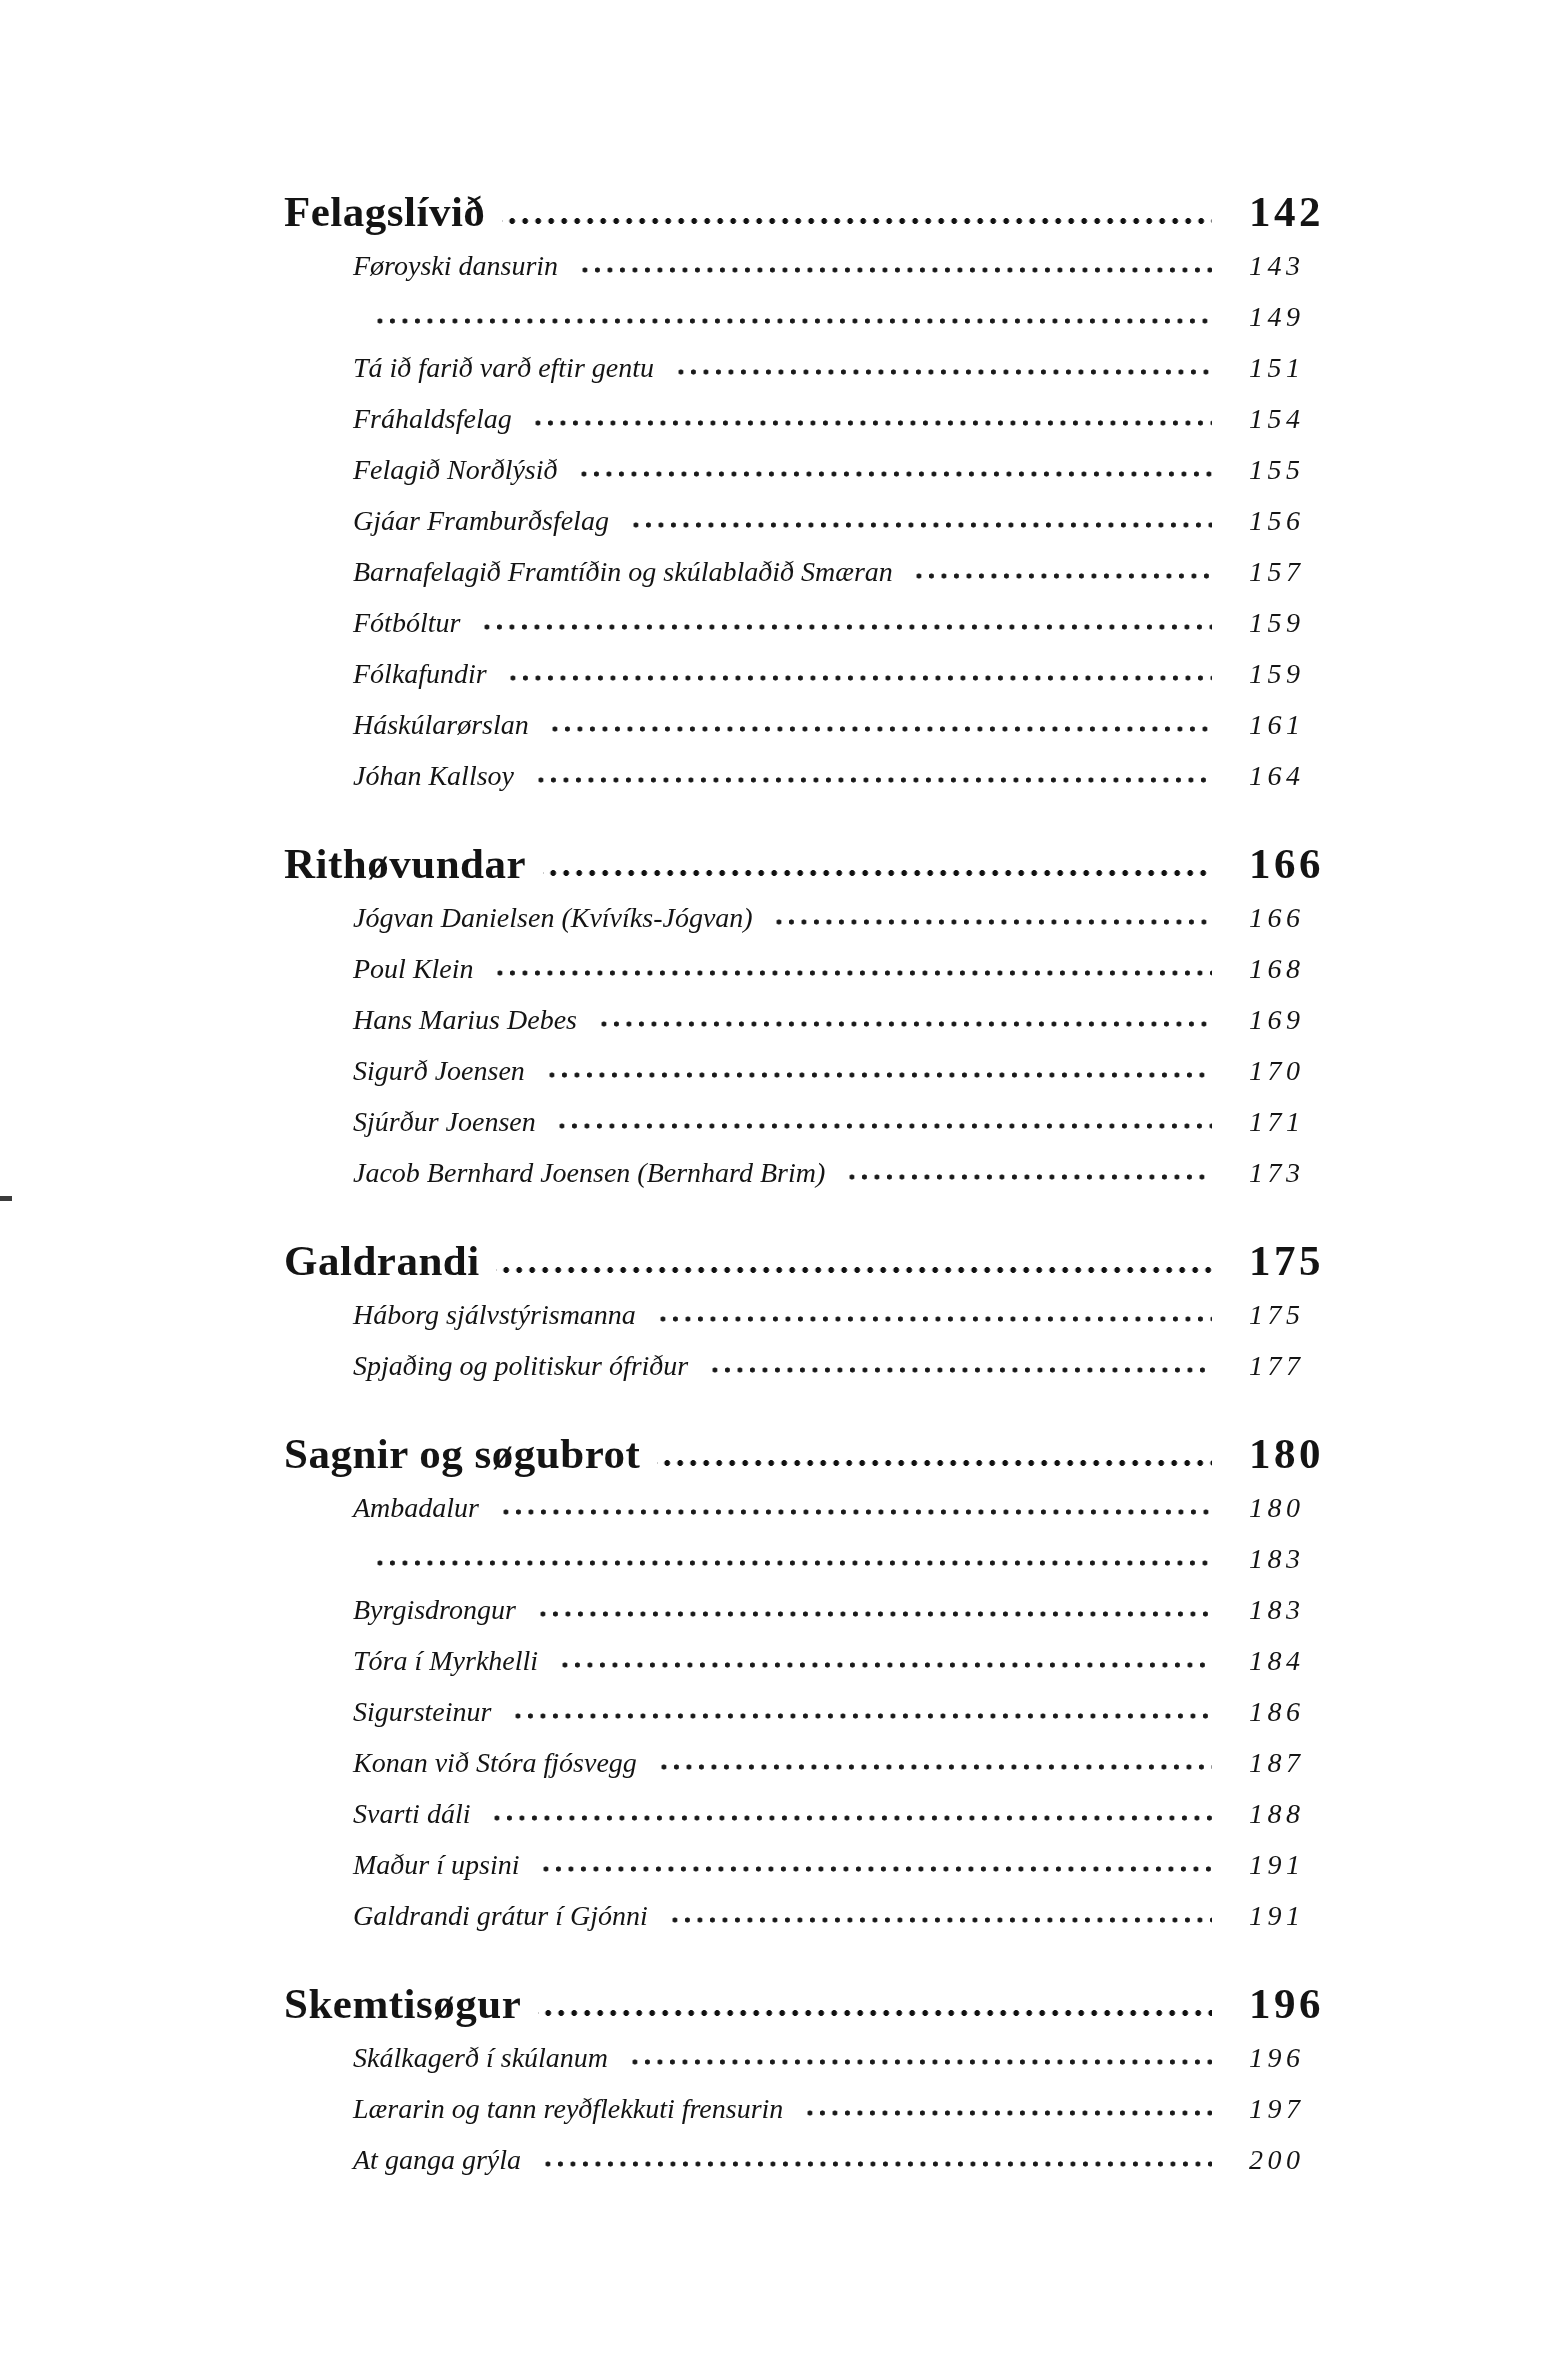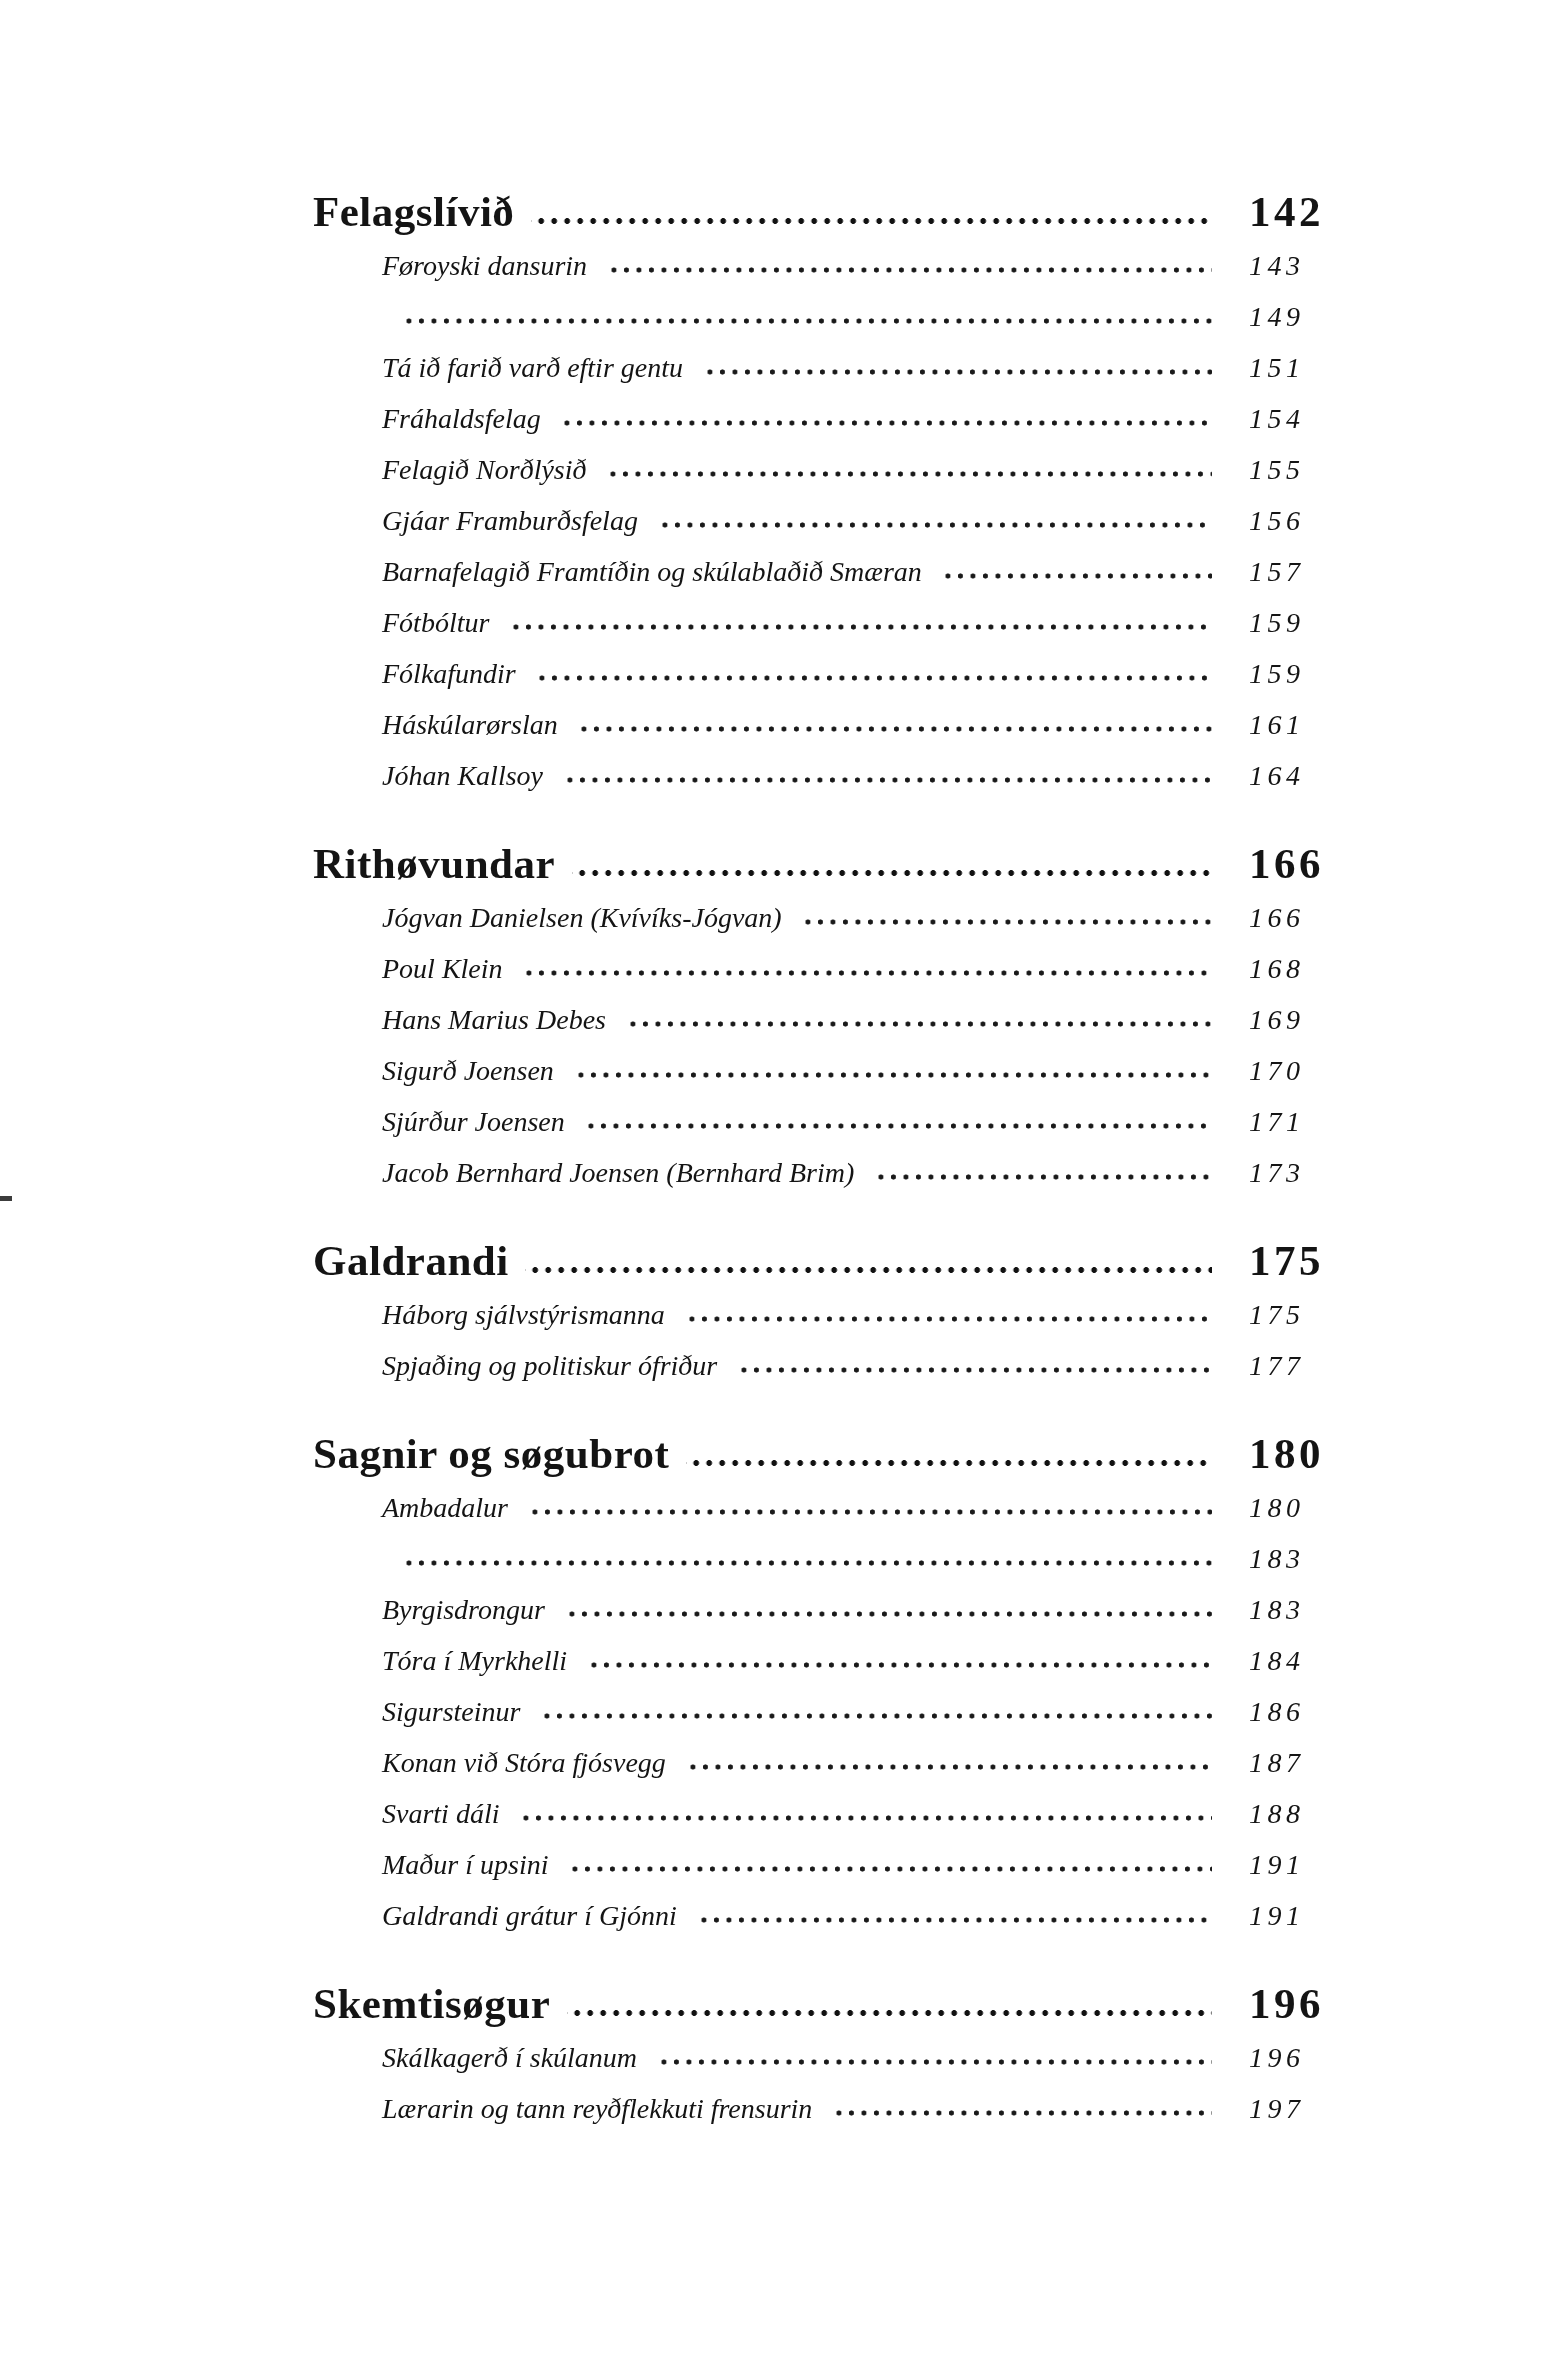--- a/index.html
+++ b/index.html
@@ -15,21 +15,21 @@
     color: var(--ink, #141414);
     font-family: "Liberation Serif", serif;
     overflow: hidden;
   }
   #toc-root {
     position: absolute;
     left: 284px;
     top: 184px;
     width: 1074px;
   }
-  .toc-section { display: block; margin-left: 29px; }
+  .toc-section { display: block; }
   .toc-section + .toc-section { margin-top: 35px; }
 
   .row {
     display: flex;
     align-items: baseline;
     line-height: 51px;
     white-space: nowrap;
   }
   .heading-row {
     line-height: 56px;
@@ -258,17 +258,22 @@
         <div class="row entry-row">
           <span class="title-text">Skálkagerð í skúlanum</span>
           <span class="leader"></span>
           <span class="pagenum">196</span>
         </div>
         <div class="row entry-row">
           <span class="title-text">Lærarin og tann reyðflekkuti frensurin</span>
           <span class="leader"></span>
           <span class="pagenum">197</span>
         </div>
+        <div class="row entry-row">
+          <span class="title-text">At ganga grýla</span>
+          <span class="leader"></span>
+          <span class="pagenum">200</span>
+        </div>
       </section>
     </div>
   <div class="margin-mark"></div>
 </main>
 
 
 </body></html>

